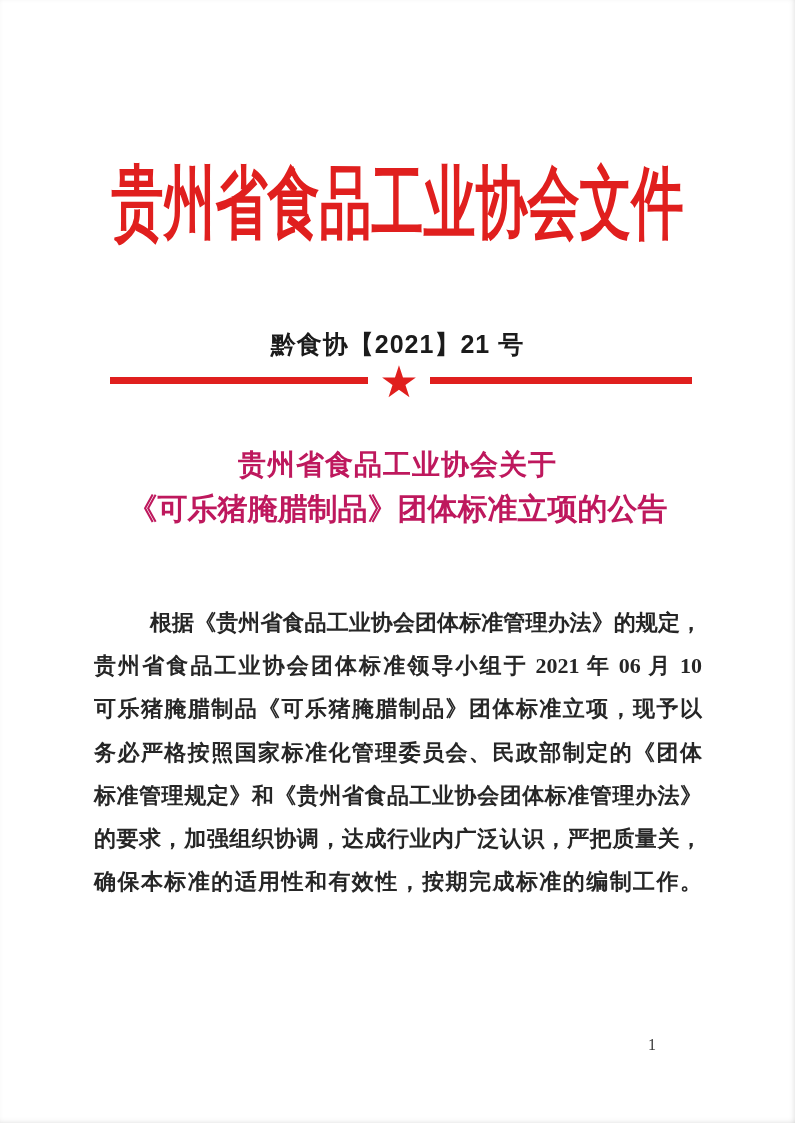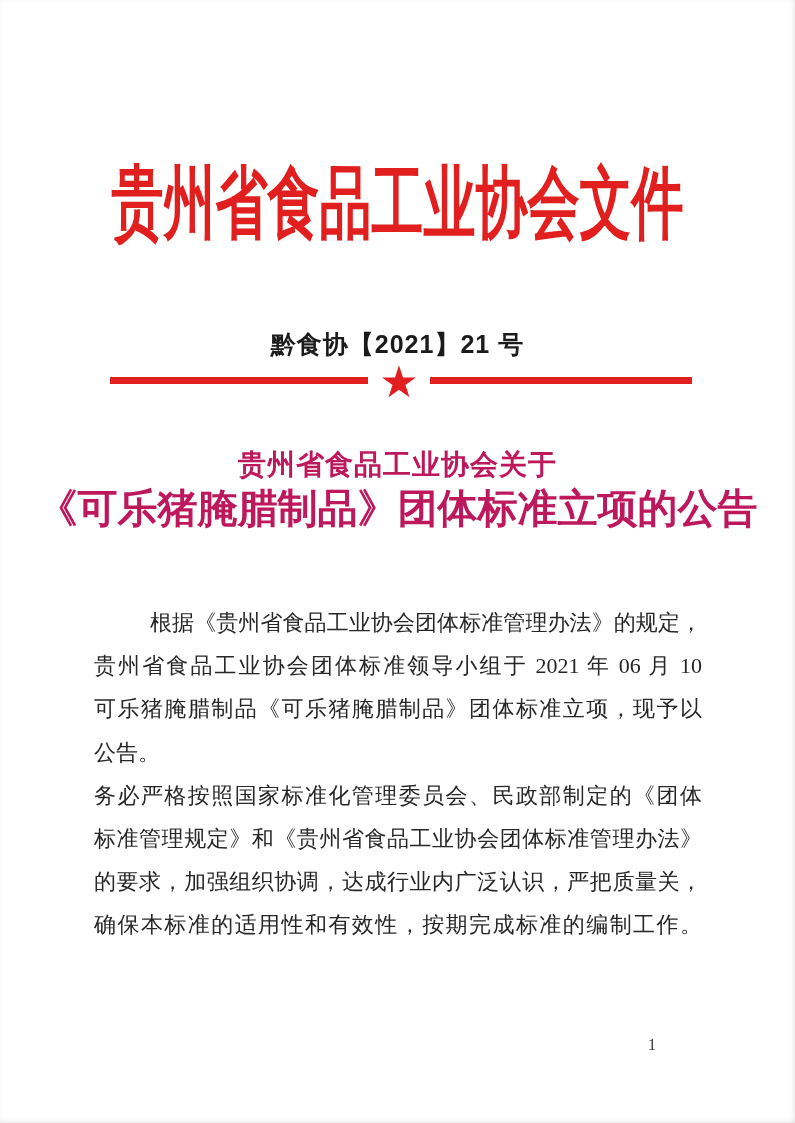--- a/index.html
+++ b/index.html
@@ -53,28 +53,28 @@
   }
   
   .doc-title{
     position:absolute;top:444px;left:0;width:100%;
     text-align:center;color:#be185d;
   }
   .doc-title .t1{
     font-size:28px;font-weight:bold;line-height:42px;letter-spacing:1px;
   }
   .doc-title .t2{
-    font-size:40px;font-weight:bold;line-height:46px;letter-spacing:0px;
+    font-size:30px;font-weight:bold;line-height:46px;letter-spacing:0px;
   }
   
   .body-text{
     position:absolute;top:601px;left:94px;width:608px;
     font-size:22px;line-height:43.2px;color:#262626;
   }
-  .line{width:100%;}
+  .line{width:100%;font-weight:bold;}
   .fill{text-align:justify;text-align-last:justify;}
   .indent{text-indent:56px;}
   .plain{text-align:left;text-align-last:left;}
   
   .page-number{
     position:absolute;top:1036px;left:648px;
     font-size:16px;color:#3a3a3a;
     font-family:"Liberation Serif","DejaVu Serif",serif;
   }
 </style>
@@ -97,21 +97,20 @@
 
   <div class="doc-title">
     <div class="t1">贵州省食品工业协会关于</div>
     <div class="t2">《可乐猪腌腊制品》团体标准立项的公告</div>
   </div>
 
   <div class="body-text">
     <div class="line fill indent">根据《贵州省食品工业协会团体标准管理办法》的规定，</div>
     <div class="line fill">贵州省食品工业协会团体标准领导小组于 2021 年 06 月 10</div>
     <div class="line fill">可乐猪腌腊制品《可乐猪腌腊制品》团体标准立项，现予以</div>
-    <div class="line plain">公告。</div>
     <div class="line fill">务必严格按照国家标准化管理委员会、民政部制定的《团体</div>
     <div class="line fill">标准管理规定》和《贵州省食品工业协会团体标准管理办法》</div>
     <div class="line fill">的要求，加强组织协调，达成行业内广泛认识，严把质量关，</div>
     <div class="line fill">确保本标准的适用性和有效性，按期完成标准的编制工作。</div>
   </div>
 
   <div class="page-number">1</div>
 
 </div>
 

